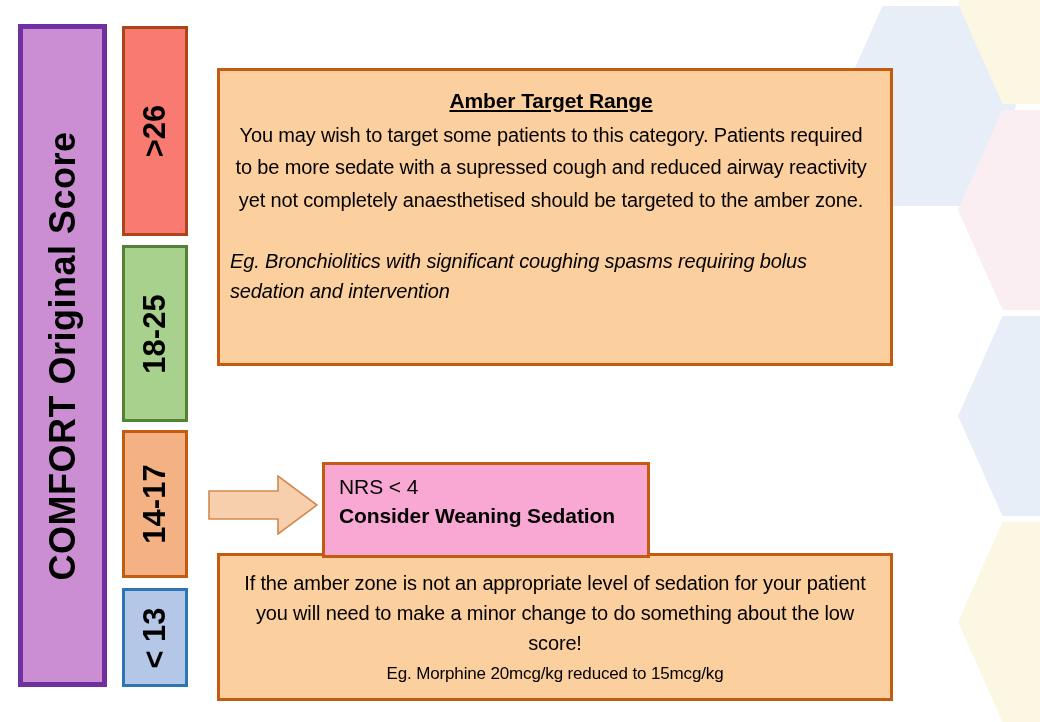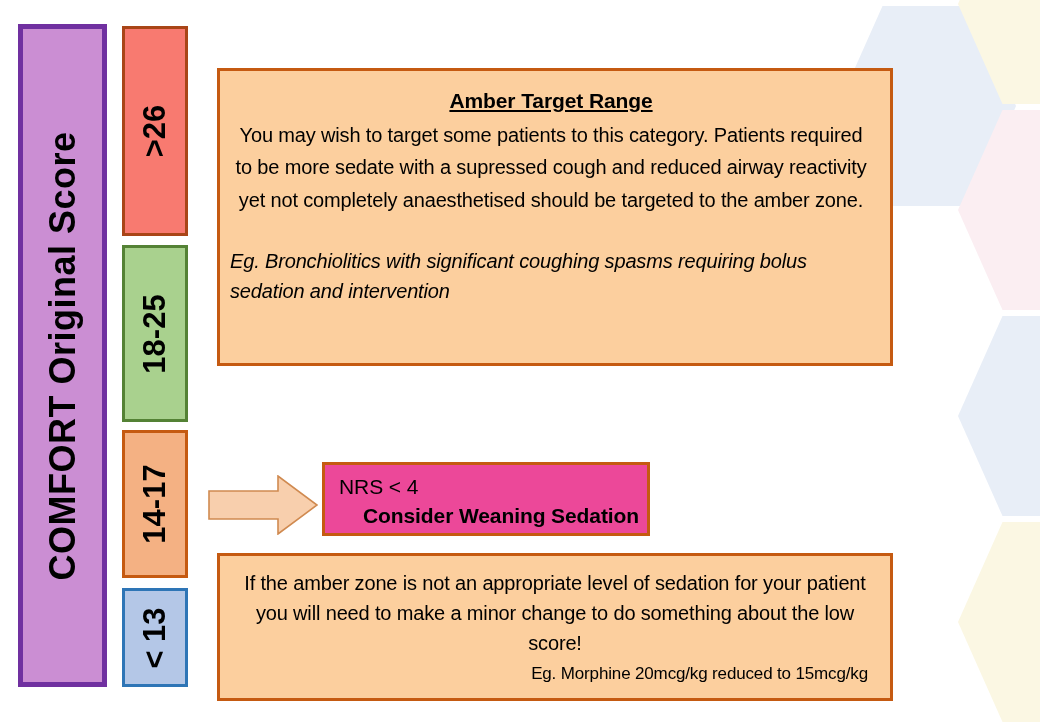--- a/index.html
+++ b/index.html
@@ -122,21 +122,20 @@
 
   #low-score-panel {
     left: 217px;
     top: 553px;
     width: 676px;
     height: 148px;
     padding: 10px 22px;
     display: flex;
     flex-direction: column;
     justify-content: center;
-    align-items: flex-end;
   }
   .centered-body {
     font-size: 20px;
     line-height: 1.52;
     color: #000000;
     text-align: center;
     letter-spacing: -0.15px;
   }
   .centered-body-example {
     font-size: 17px;
@@ -154,34 +153,34 @@
     top: 475px;
     width: 110px;
     height: 60px;
     z-index: 2;
   }
   #nrs-box {
     position: absolute;
     left: 322px;
     top: 462px;
     width: 328px;
-    height: 74px;
-    background: #ec4899;
+    height: 96px;
+    background: #f9a8d4;
     border: 3px solid #c55a11;
     box-sizing: border-box;
     padding: 8px 8px 6px 14px;
     z-index: 3;
   }
   .nrs-line {
     font-size: 21px;
     line-height: 1.38;
     color: #000000;
     letter-spacing: -0.1px;
   }
-  .nrs-line.strong { font-weight: bold; margin-left: 24px; }
+  .nrs-line.strong { font-weight: bold; }
 </style>
 </head>
 <body>
 
 <div id="stage">
 
   <div class="hexlayer">
     <div class="hex" style="left:838px; top:6px;   width:178px; height:200px; background:#e8eef7;"></div>
     <div class="hex" style="left:958px; top:-96px; width:178px; height:200px; background:#fbf7e3;"></div>
     <div class="hex" style="left:958px; top:110px; width:178px; height:200px; background:#fbeef2;"></div>

